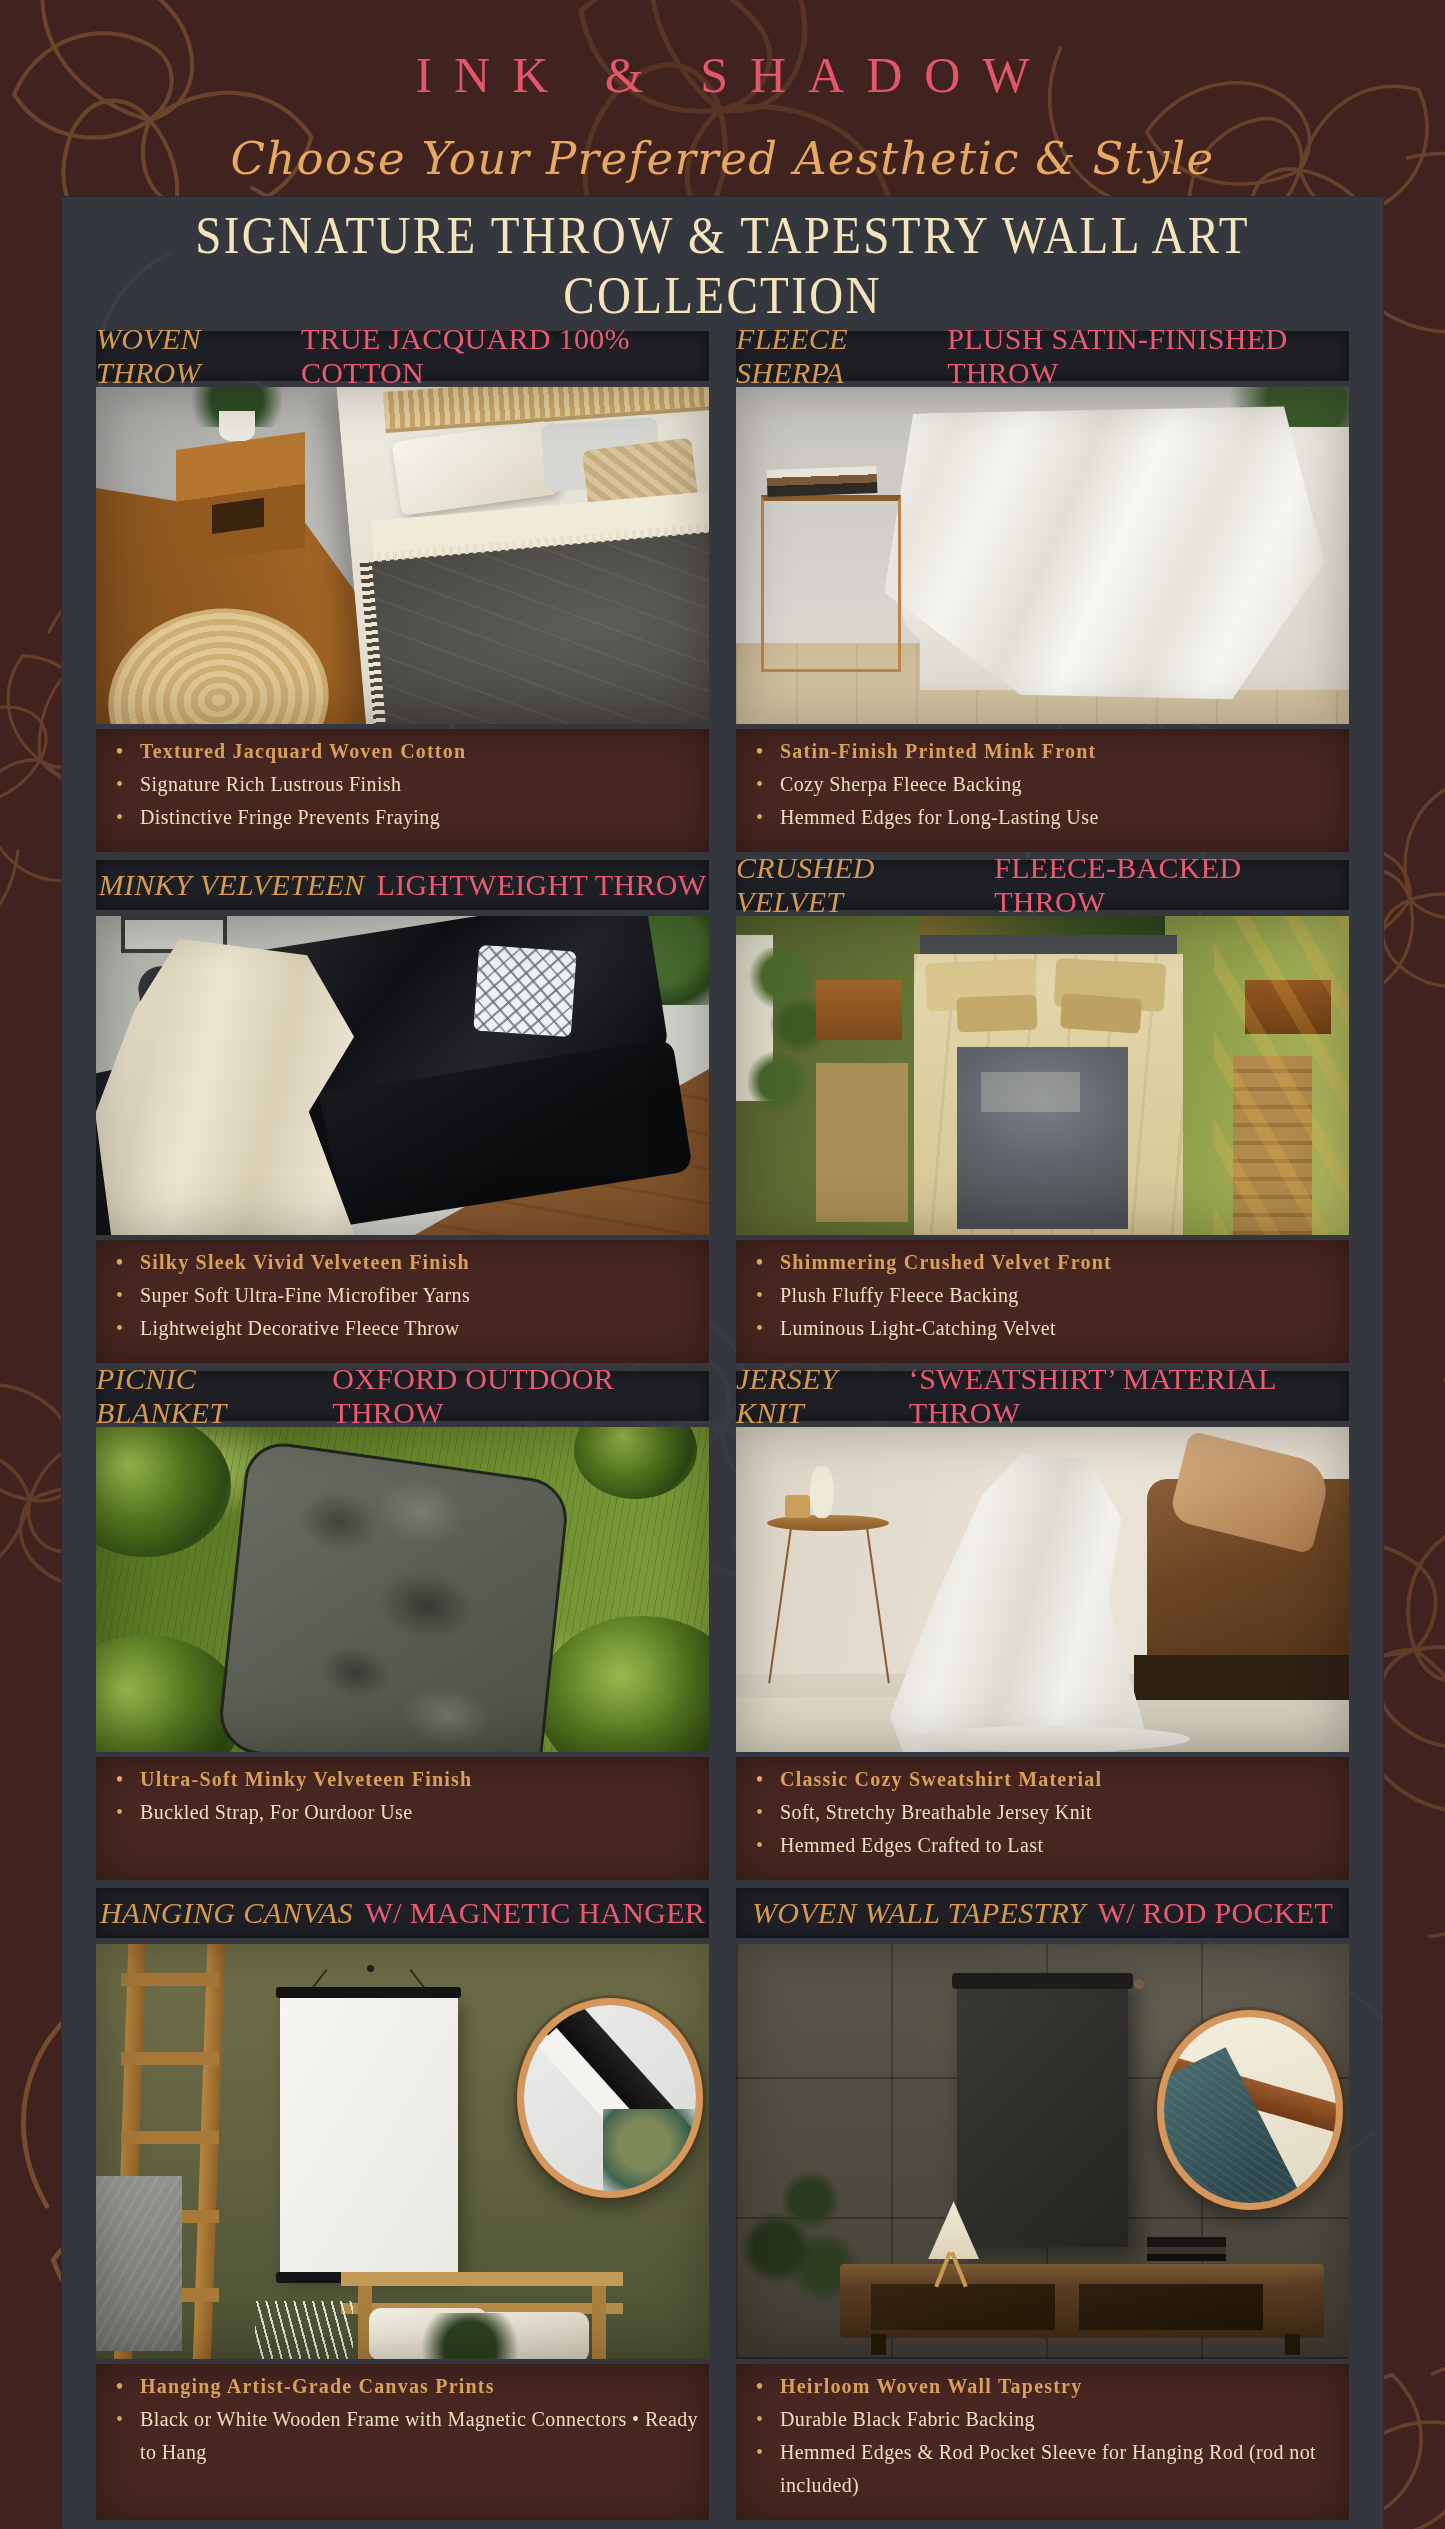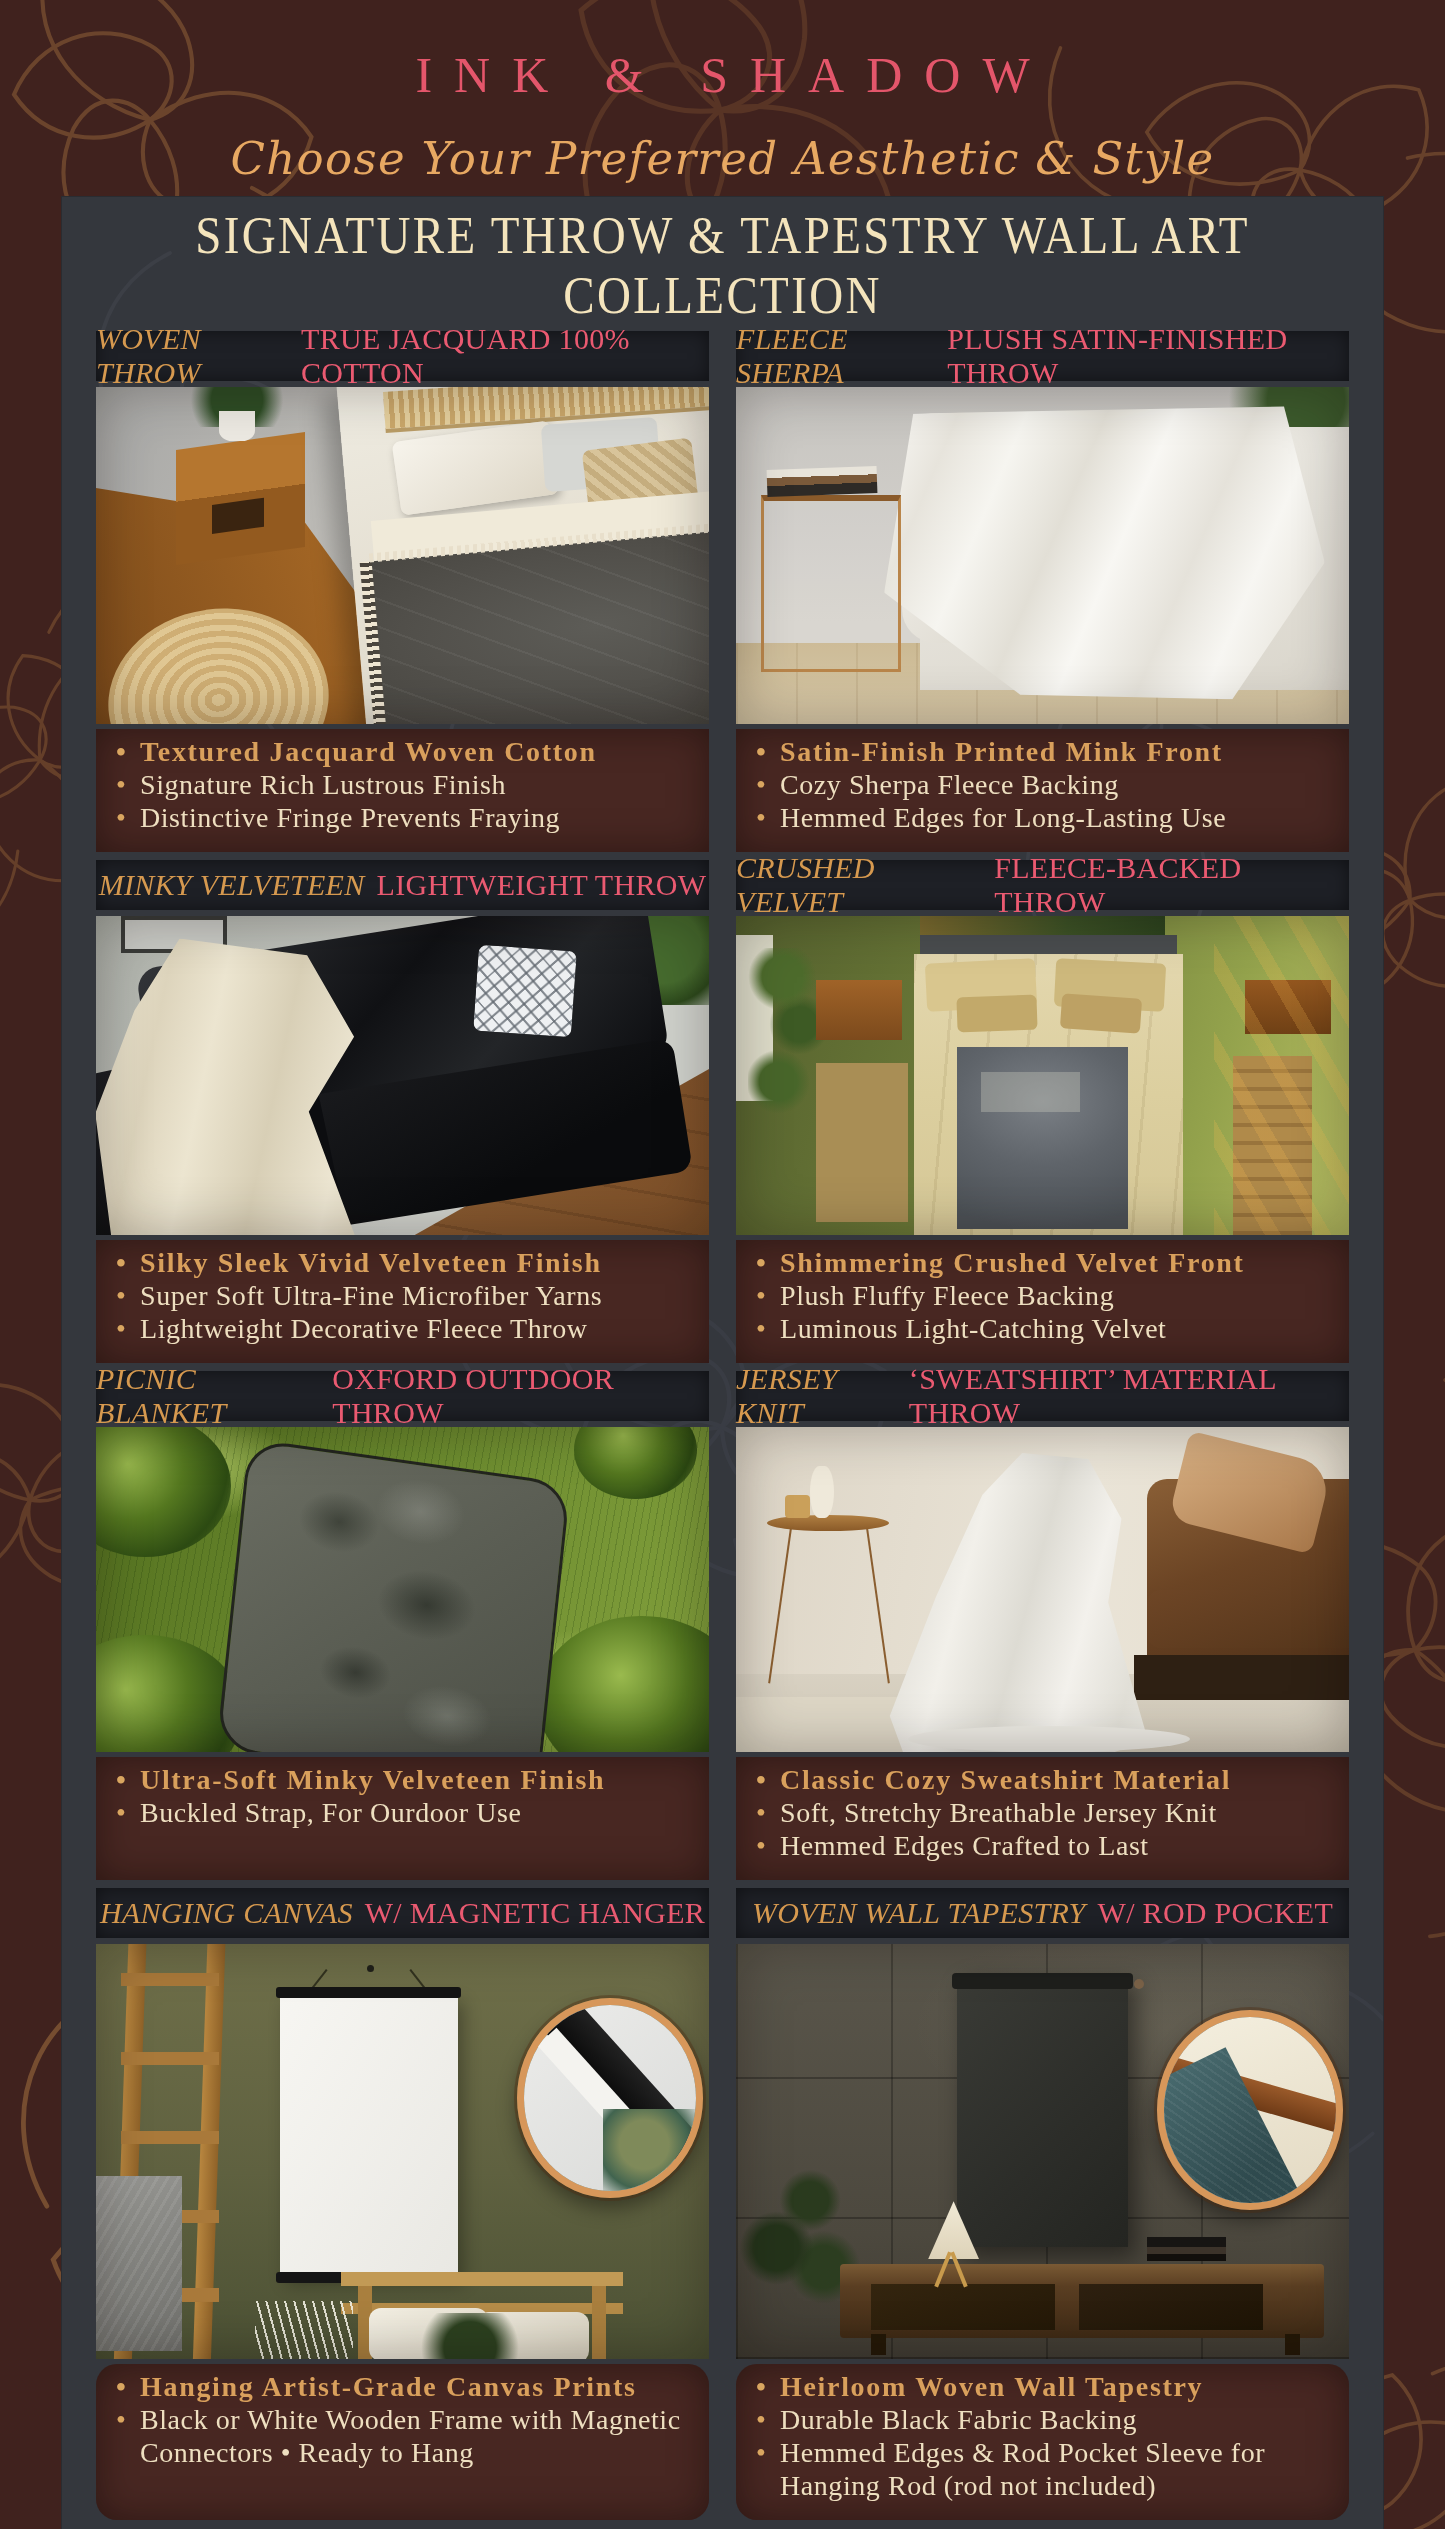--- a/index.html
+++ b/index.html
@@ -17,22 +17,22 @@
   .grid{position:relative;z-index:1;display:grid;grid-template-columns:613px 613px;column-gap:27px;row-gap:8px;}
   
   .card{display:flex;flex-direction:column;}
   .card-title{background:#1e2026;height:50px;display:flex;align-items:center;justify-content:center;gap:12px;margin-bottom:6px;box-shadow:inset 0 0 18px rgba(0,0,0,.5);}
   .card-title .em{font-style:italic;color:#d6994f;font-size:30px;letter-spacing:.01em;}
   .card-title .rest{color:#ea5a71;font-size:30px;letter-spacing:.01em;}
   .photo{position:relative;overflow:hidden;margin-bottom:5px;background:#888;}
   .photo::after{content:"";position:absolute;inset:0;box-shadow:inset 0 0 55px rgba(12,6,4,.30);pointer-events:none;}
   .h-r1{height:337px;} .h-r2{height:319px;} .h-r3{height:325px;} .h-r4{height:415px;}
   .bullets{background:#482722;min-height:111px;margin:0;padding:6px 8px 6px 14px;box-shadow:inset 0 0 36px rgba(18,8,6,.5);}
-  .bullets.tall{min-height:144px;border-radius:21px;}
-  .bullets li{list-style:none;position:relative;color:#eedfc0;font-size:28px;line-height:33px;padding-left:30px;letter-spacing:.02em;}
+  .bullets.tall{min-height:144px;}
+  .bullets li{list-style:none;position:relative;color:#eedfc0;font-size:20px;line-height:33px;padding-left:30px;letter-spacing:.02em;}
   .bullets li::before{content:"\2022";position:absolute;left:6px;color:#d9a660;}
   .bullets li:first-child{color:#d9a05c;font-weight:bold;letter-spacing:.06em;}
   
   .p{position:absolute;}
   .inset{position:absolute;width:172px;height:186px;border-radius:50%;border:7px solid #d7975a;overflow:hidden;box-shadow:0 0 0 3px rgba(80,45,18,.4),0 10px 20px rgba(0,0,0,.4);z-index:5;}
   
   .s1-wall{inset:0;background:linear-gradient(115deg,#a7a7a5 0%,#c1bfba 45%,#ceccc6 100%);}
   .s1-floor{inset:0;background:linear-gradient(70deg,#7e4c1b,#b06f28 55%,#cf8c38);clip-path:polygon(0 30%,34% 40%,58% 100%,0 100%);}
   .s1-rug{left:2%;bottom:-20%;width:36%;height:54%;border-radius:50%;background:repeating-radial-gradient(ellipse at 50% 50%,#e0c793 0 7px,#cfae74 7px 14px);transform:rotate(-8deg);}
   .s1-stand{left:13%;top:16%;width:21%;height:34%;background:linear-gradient(180deg,#b5762f 0 45%,#935a1f 45% 100%);transform:skewY(-8deg);}

